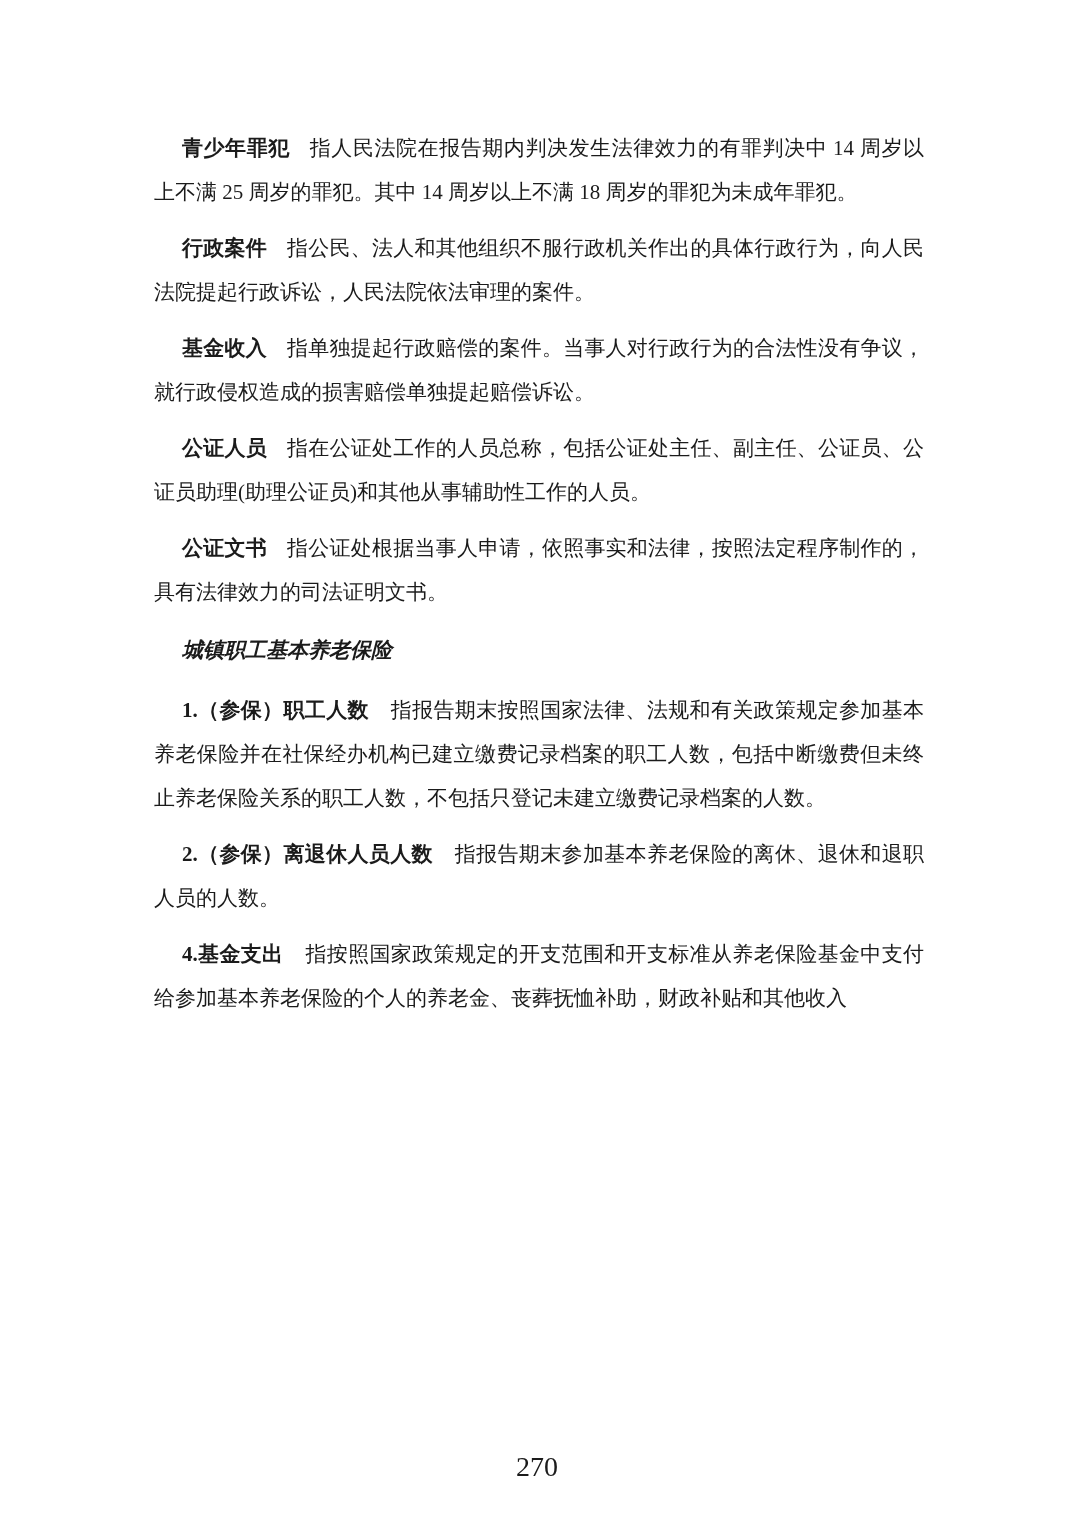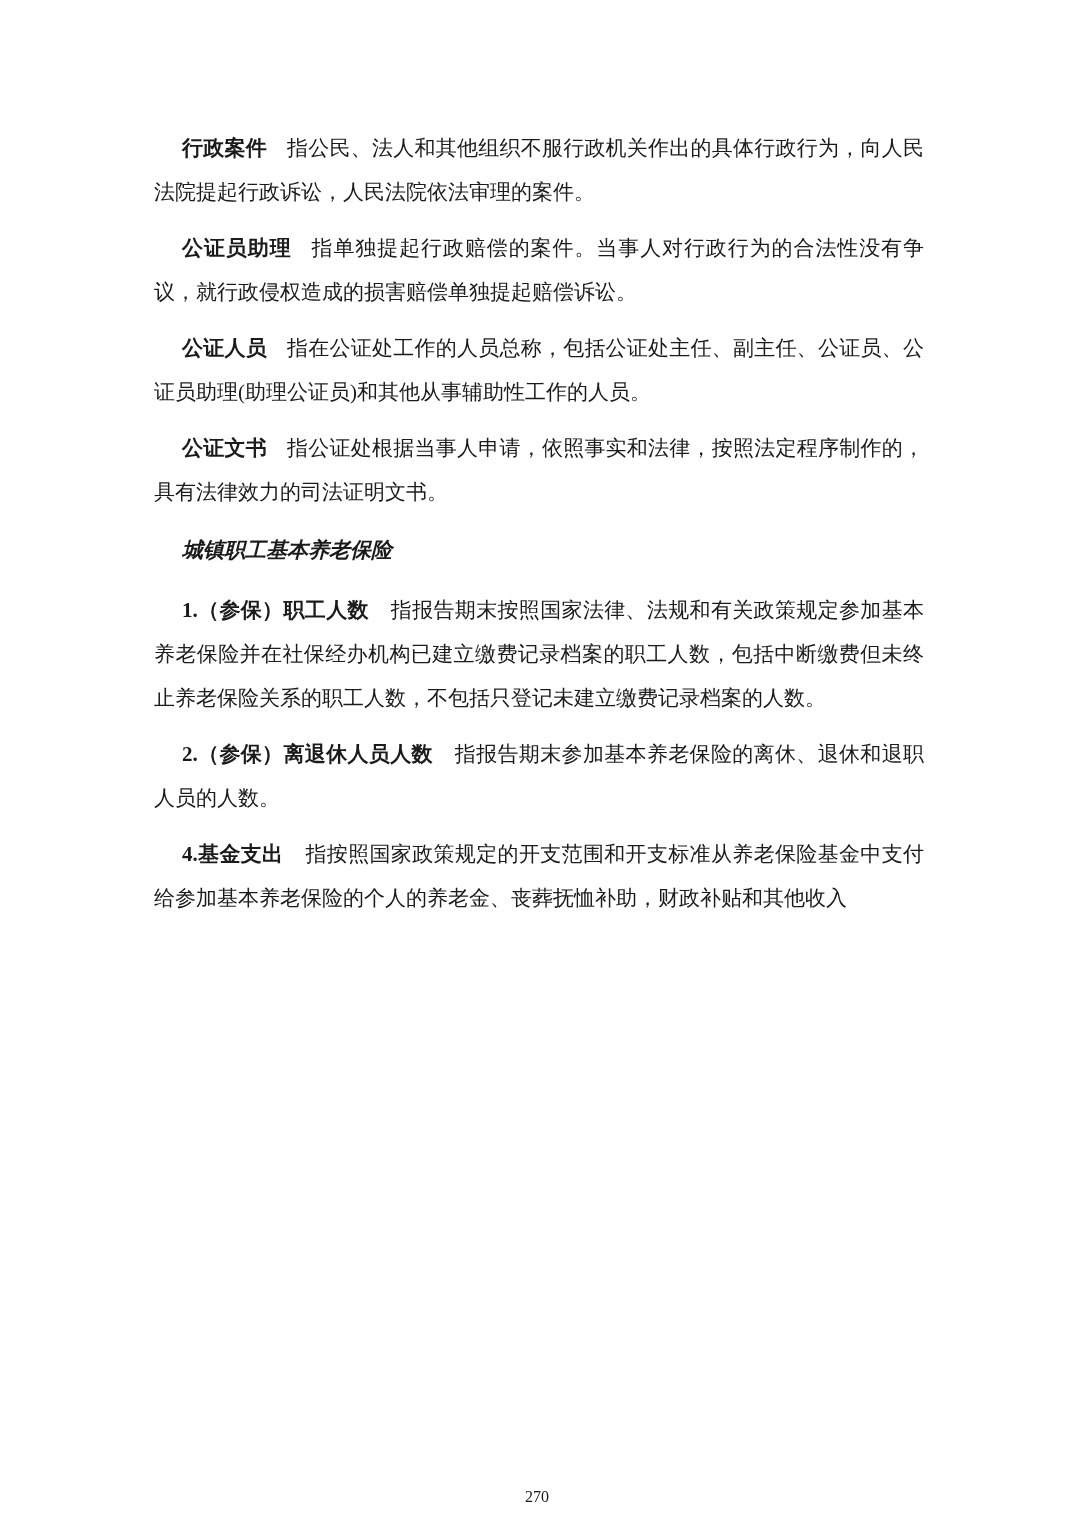--- a/index.html
+++ b/index.html
@@ -44,35 +44,36 @@
     font-weight: 700;
     line-height: 44px;
     margin: 14px 0 16px 0;
     text-indent: 28px;
     font-style: italic;
   }
   .page-number {
     position: absolute;
     left: 0;
     right: 0;
-    bottom: 10px;
+    bottom: 40px;
     text-align: center;
-    font-size: 16px;
+    font-size: 28px;
     line-height: 26px;
   }
 </style>
 </head>
 <body>
 
 <div class="page">
 
+  <p class="entry"><span class="term">青少年罪犯</span><span>指人民法院在报告期内判决发生法律效力的有罪判决中 14 周岁以上不满 25 周岁的罪犯。其中 14 周岁以上不满 18 周岁的罪犯为未成年罪犯。</span></p>
 
   <p class="entry"><span class="term">行政案件</span><span>指公民、法人和其他组织不服行政机关作出的具体行政行为，向人民法院提起行政诉讼，人民法院依法审理的案件。</span></p>
 
-  <p class="entry"><span class="term">公证员助理</span><span>指单独提起行政赔偿的案件。当事人对行政行为的合法性没有争议，就行政侵权造成的损害赔偿单独提起赔偿诉讼。</span></p>
+  <p class="entry"><span class="term">基金收入</span><span>指单独提起行政赔偿的案件。当事人对行政行为的合法性没有争议，就行政侵权造成的损害赔偿单独提起赔偿诉讼。</span></p>
 
   <p class="entry"><span class="term">公证人员</span><span>指在公证处工作的人员总称，包括公证处主任、副主任、公证员、公证员助理(助理公证员)和其他从事辅助性工作的人员。</span></p>
 
   <p class="entry"><span class="term">公证文书</span><span>指公证处根据当事人申请，依照事实和法律，按照法定程序制作的，具有法律效力的司法证明文书。</span></p>
 
 
   <h2 class="section-heading">城镇职工基本养老保险</h2>
 
   <p class="entry"><span class="num-term">1.（参保）职工人数</span><span>指报告期末按照国家法律、法规和有关政策规定参加基本养老保险并在社保经办机构已建立缴费记录档案的职工人数，包括中断缴费但未终止养老保险关系的职工人数，不包括只登记未建立缴费记录档案的人数。</span></p>
 

